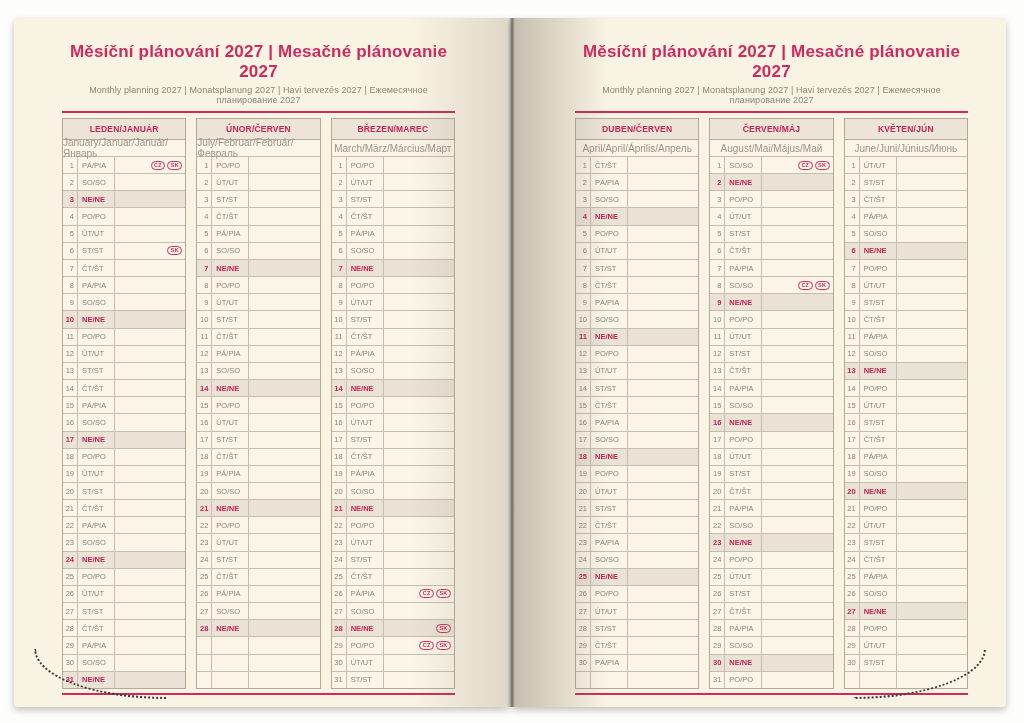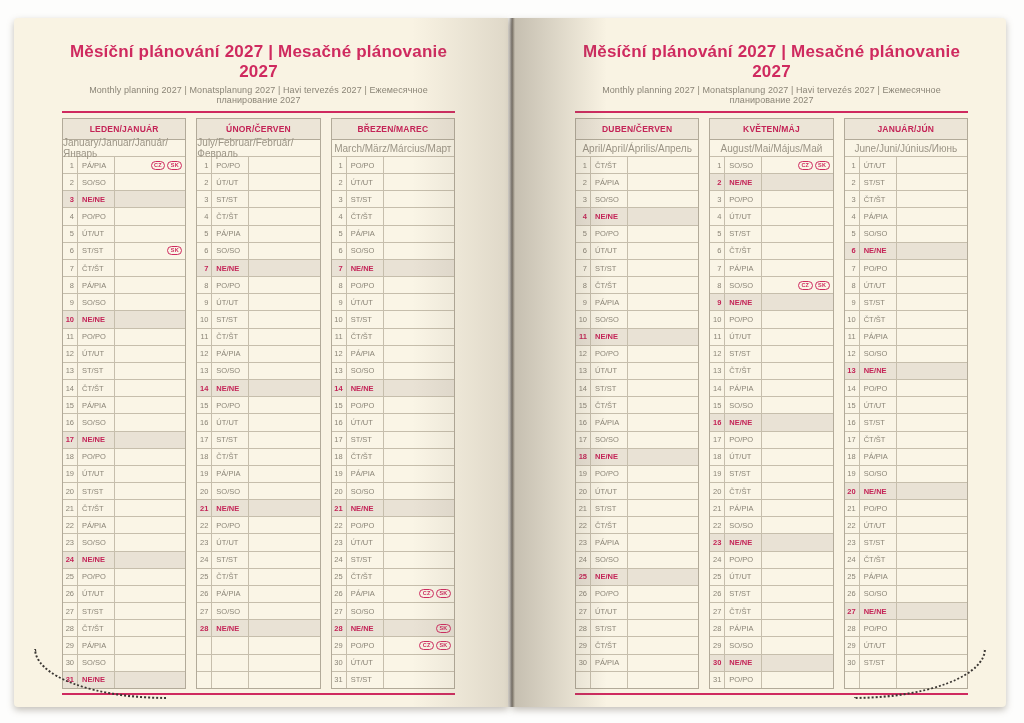--- a/index.html
+++ b/index.html
@@ -775,21 +775,21 @@
               <div class="c-note"></div>
             </div>
             <div class="row">
               <div class="c-num"></div>
               <div class="c-day"></div>
               <div class="c-note"></div>
             </div>
           </div>
         </div>
         <div class="month">
-          <div class="m-head">KVĚTEN/MÁJ</div>
+          <div class="m-head">ČERVEN/MÁJ</div>
           <div class="m-sub">August/Mai/Május/Май</div>
           <div class="rows">
             <div class="row">
               <div class="c-num">1</div>
               <div class="c-day">SO/SO</div>
               <div class="c-note">
                 <span class="badge">CZ</span>
                 <span class="badge">SK</span>
               </div>
             </div>
@@ -942,21 +942,21 @@
               <div class="c-note"></div>
             </div>
             <div class="row">
               <div class="c-num">31</div>
               <div class="c-day">PO/PO</div>
               <div class="c-note"></div>
             </div>
           </div>
         </div>
         <div class="month">
-          <div class="m-head">JANUÁR/JÚN</div>
+          <div class="m-head">KVĚTEN/JÚN</div>
           <div class="m-sub">June/Juni/Június/Июнь</div>
           <div class="rows">
             <div class="row">
               <div class="c-num">1</div>
               <div class="c-day">ÚT/UT</div>
               <div class="c-note"></div>
             </div>
             <div class="row">
               <div class="c-num">2</div>
               <div class="c-day">ST/ST</div>

